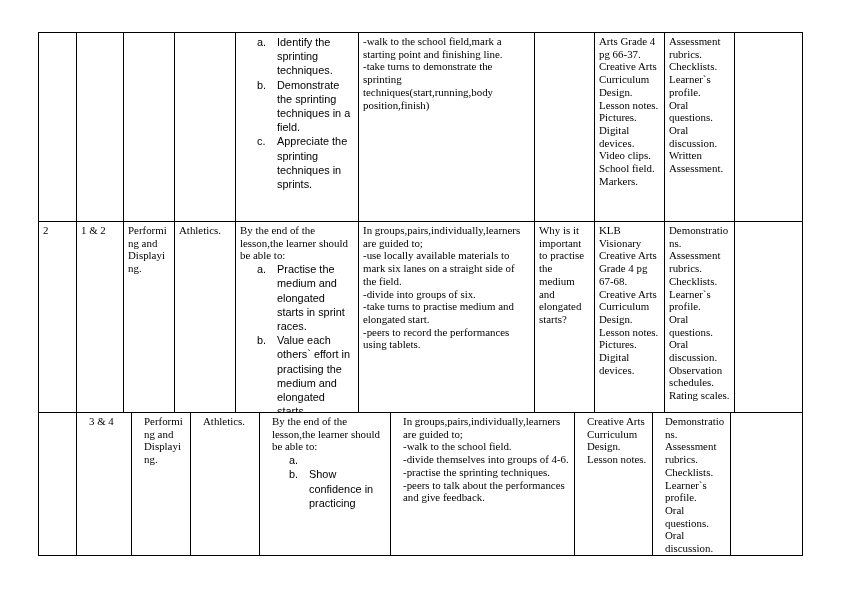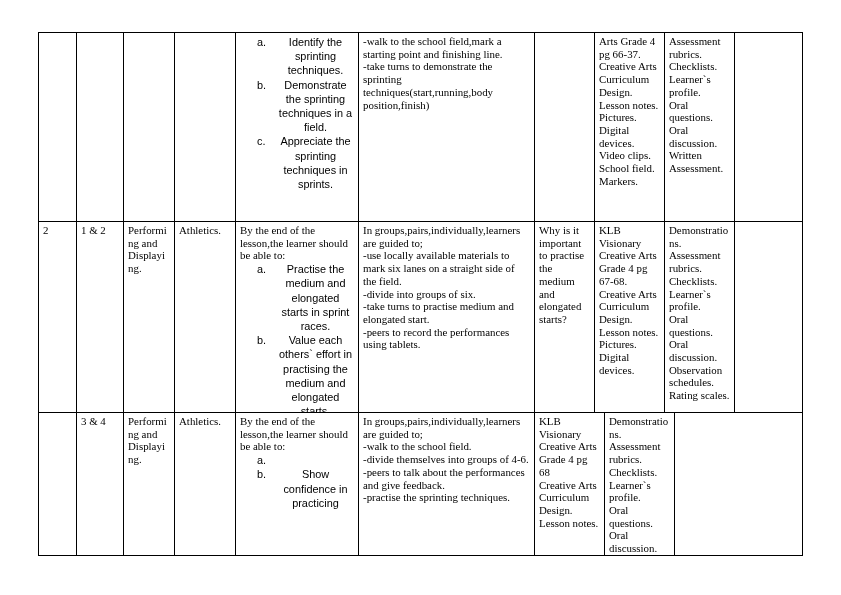--- a/index.html
+++ b/index.html
@@ -7,38 +7,38 @@
     position:relative;width:841px;height:595px;background:#ffffff;
     font-family:"Liberation Serif","DejaVu Serif",serif;
     font-size:10.9px;line-height:12.7px;color:#000;overflow:hidden;
   }
   .swtable{
     position:absolute;left:38px;top:32px;width:765px;height:524px;
     border:1.5px solid #000;box-sizing:border-box;
     display:flex;flex-direction:column;background:#fff;
   }
   .row{display:flex;border-bottom:1px solid #000;box-sizing:border-box;overflow:hidden;}
-  .row:last-child{border-bottom:none;flex:1;}
+  .row:last-child{border-bottom:none;flex:1;gap:8px;}
   .r0{height:189px;flex:none;}
   .r1{height:191px;flex:none;}
   .cell{
     border-right:1px solid #000;box-sizing:border-box;
     padding:2px 4px;overflow:hidden;flex-shrink:0;
   }
   .cell:last-child{border-right:none;}
   .c1{width:38px}.c2{width:47px}.c3{width:51px}.c4{width:61px}.c5{width:123px}
   .c6{width:176px}.c7{width:60px}.c8{width:70px}.c9{width:70px}.c10{flex:1;width:auto;}
   .para{margin:0;overflow-wrap:break-word;word-wrap:break-word;}
   .oli{
     display:flex;margin-left:17px;
     font-family:"Liberation Sans","DejaVu Sans",sans-serif;
     font-size:10.9px;line-height:14.2px;
   }
   .marker{width:20px;flex:none;}
-  .litext{flex:1;overflow-wrap:break-word;word-wrap:break-word;text-align:center;}
+  .litext{flex:1;overflow-wrap:break-word;word-wrap:break-word;}
 </style>
 </head>
 <body>
 
 <div class="page">
   <div class="swtable" id="table-root">
       <div class="row r0">
         <div class="cell c1">
           <div class="para"></div>
         </div>
@@ -169,25 +169,24 @@
           </div>
           <div class="oli">
             <div class="marker">b.</div>
             <div class="litext">Show confidence in practicing</div>
           </div>
         </div>
         <div class="cell c6">
           <div class="para">In groups,pairs,individually,learners are guided to;</div>
           <div class="para">-walk to the school field.</div>
           <div class="para">-divide themselves into groups of 4-6.</div>
+          <div class="para">-practise the sprinting techniques.</div>
           <div class="para">-peers to talk about the performances and give feedback.</div>
-          <div class="para">-practise the sprinting techniques.</div>
         </div>
         <div class="cell c8">
-          <div class="para">KLB Visionary Creative Arts Grade 4 pg 68</div>
           <div class="para">Creative Arts Curriculum Design.</div>
           <div class="para">Lesson notes.</div>
         </div>
         <div class="cell c9">
           <div class="para">Demonstrations.</div>
           <div class="para">Assessment rubrics.</div>
           <div class="para">Checklists.</div>
           <div class="para">Learner`s profile.</div>
           <div class="para">Oral questions.</div>
           <div class="para">Oral discussion.</div>

